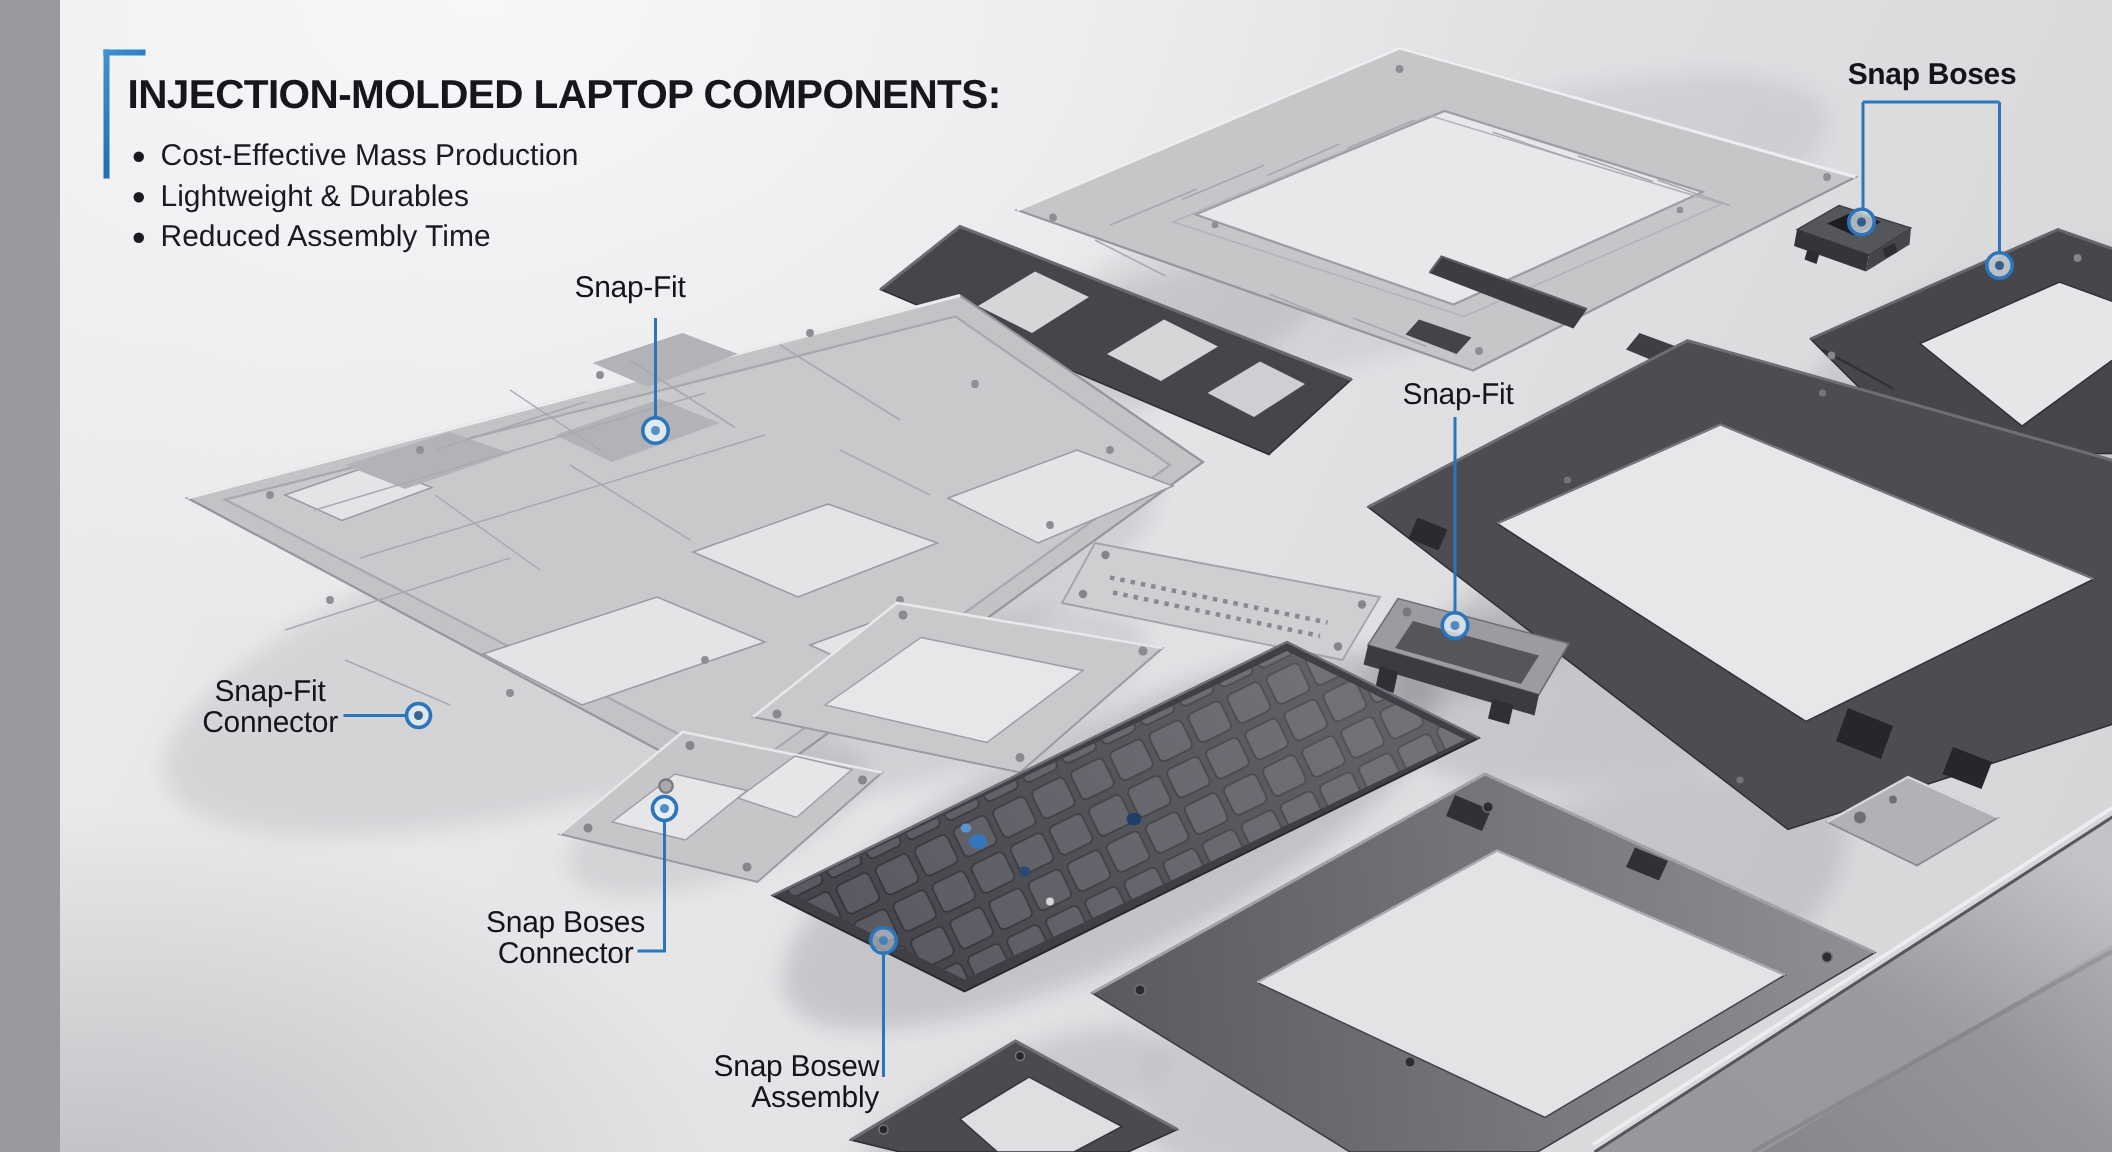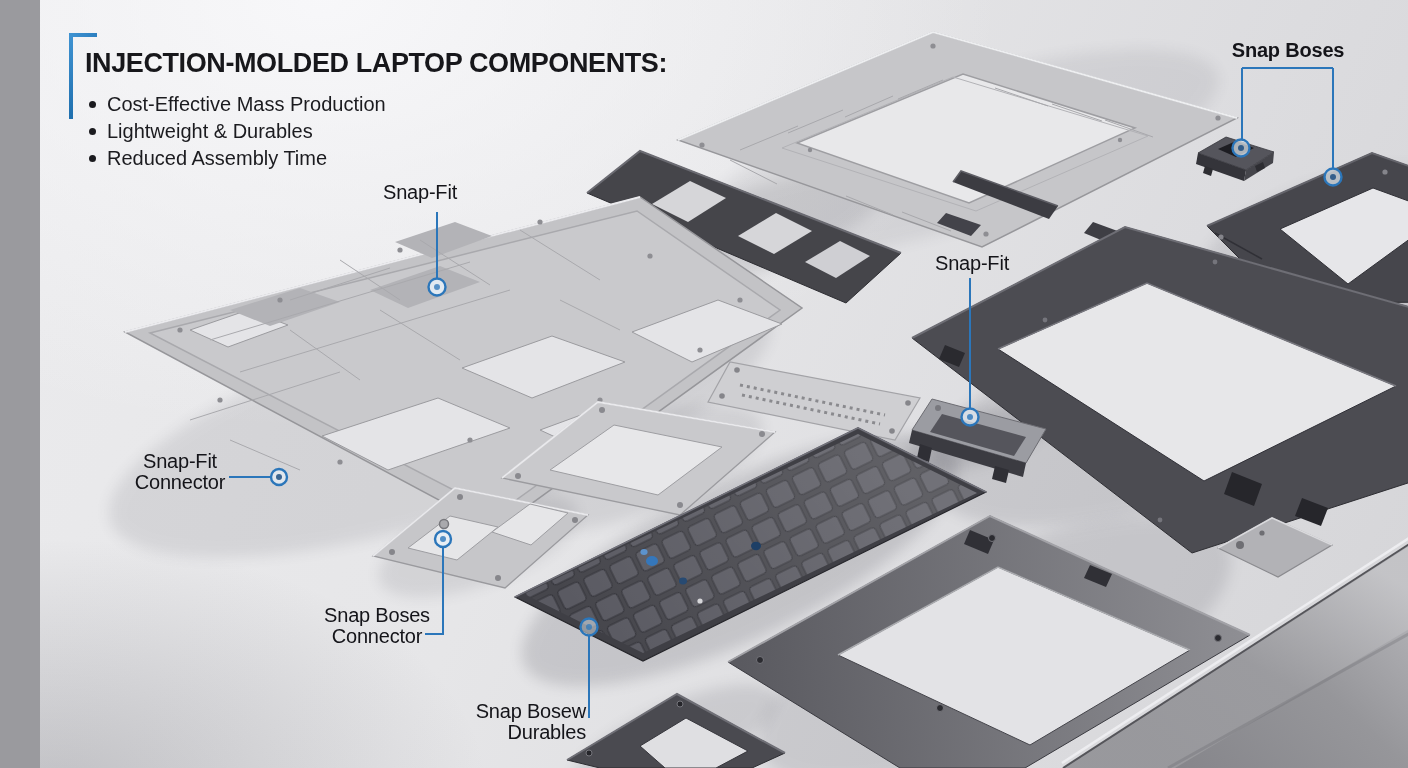--- a/index.html
+++ b/index.html
@@ -362,16 +362,16 @@
   <div>Connector</div>
 </div>
 
 <div class="label center l-screw-boses">
   <div>Snap Boses</div>
   <div>Connector</div>
 </div>
 
 <div class="label l-screw-bosew">
   <div>Snap Bosew</div>
-  <div>Durables</div>
+  <div>Assembly</div>
 </div>
 
 </div>
 
 </body></html>

